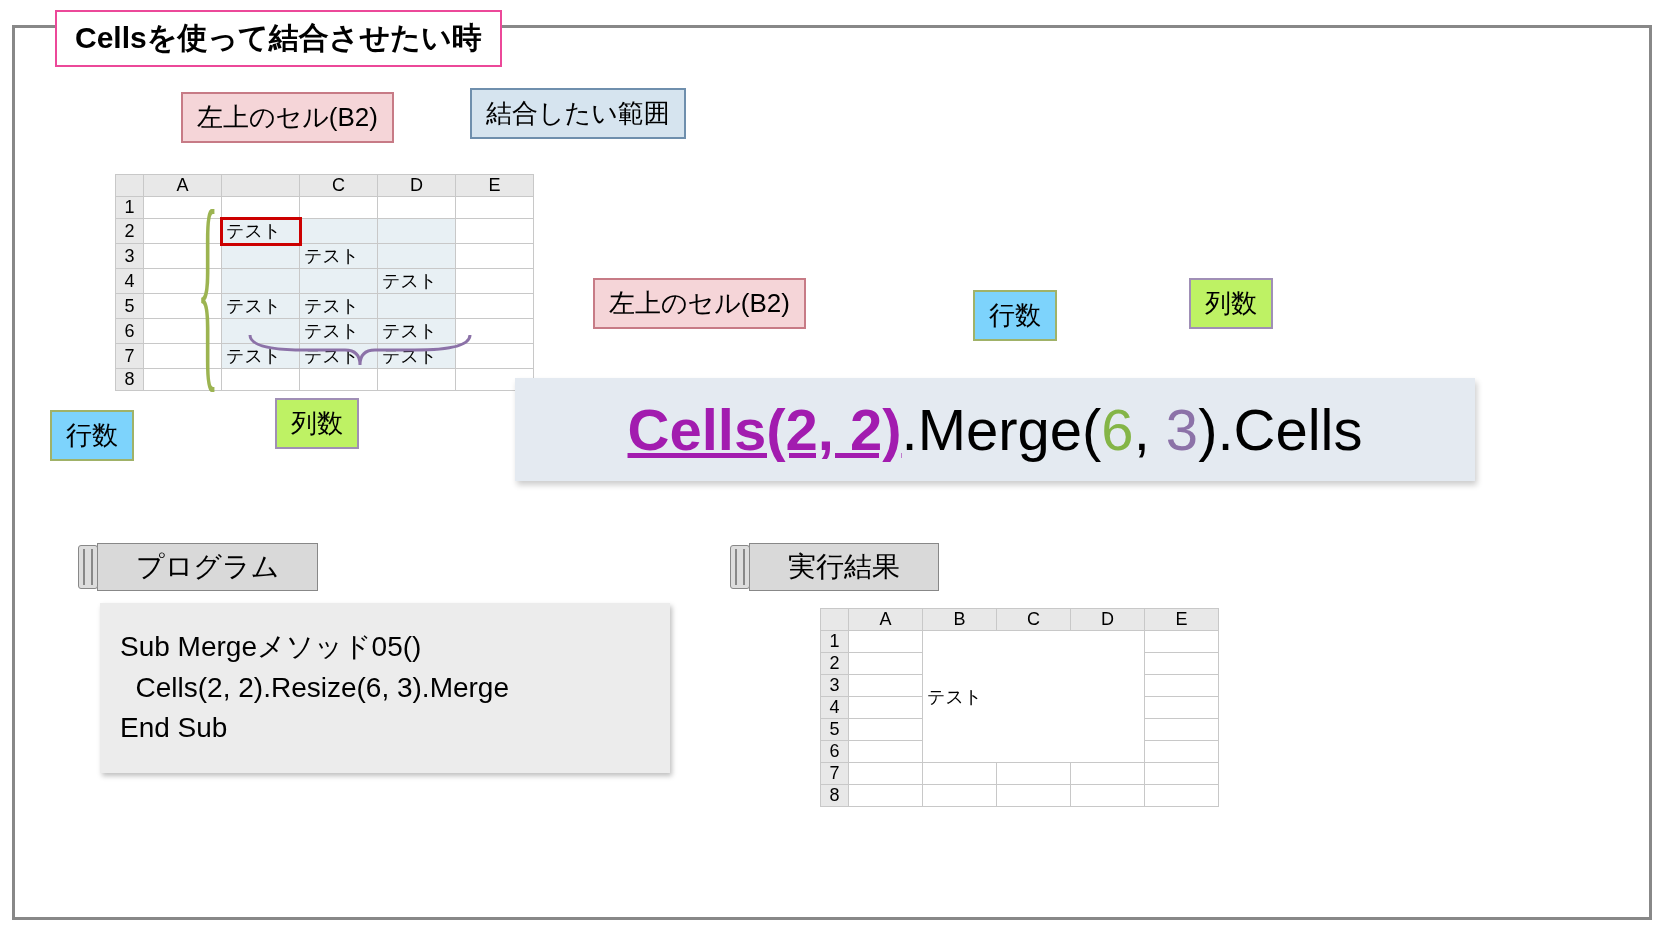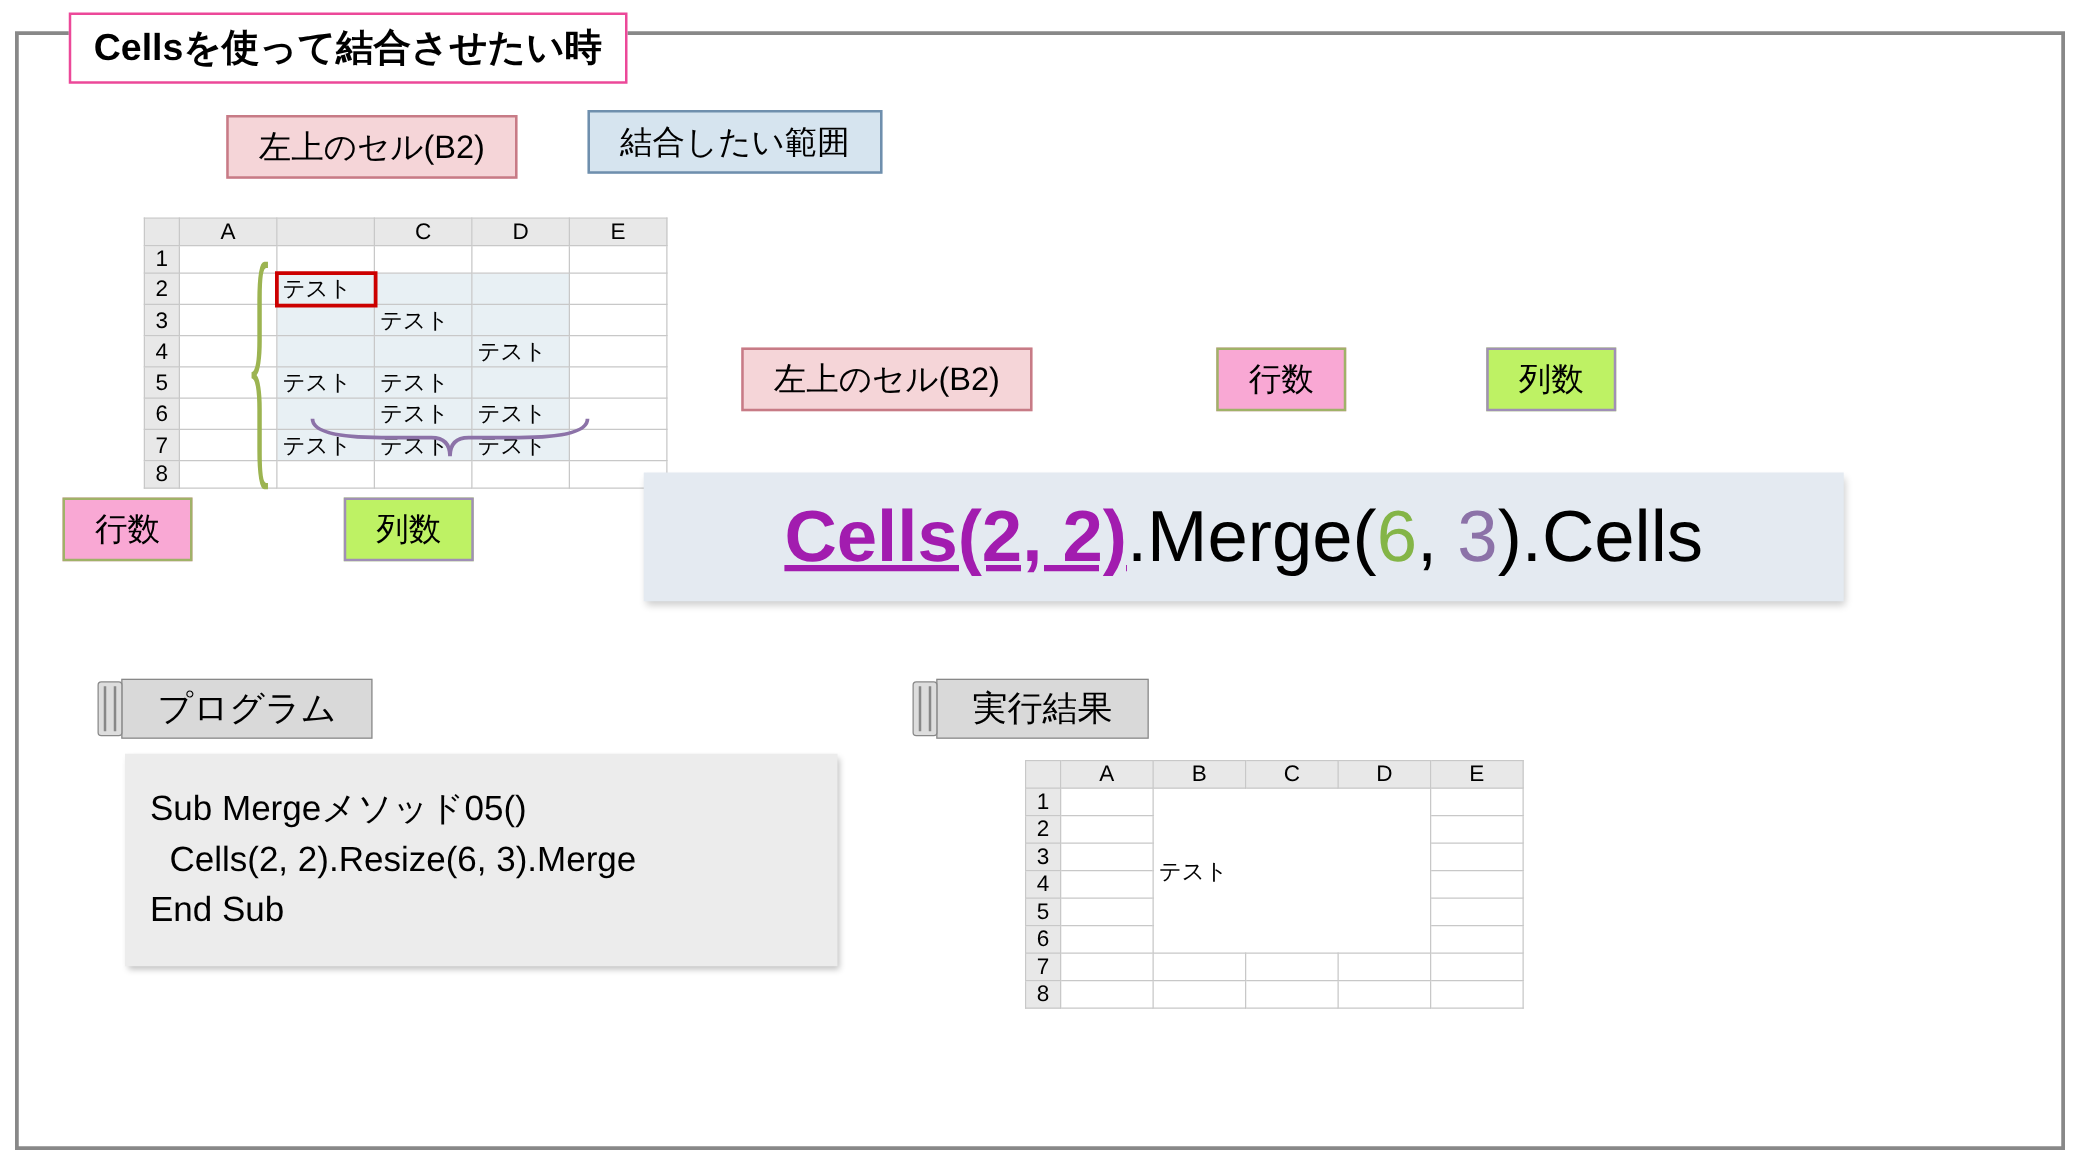--- a/index.html
+++ b/index.html
@@ -1,40 +1,40 @@
 <!DOCTYPE html>
 <html><head>
 <meta charset="utf-8">
 <style>
   *{box-sizing:border-box;}
   body{margin:0;padding:0;width:1664px;height:932px;background:#fff;font-family:"Meiryo","Hiragino Sans",sans-serif;color:#000;}
   .frame{position:absolute;left:12px;top:25px;width:1640px;height:895px;border:3px solid #888;}
   .title-box{position:absolute;left:40px;top:-18px;background:#fff;border:2px solid #ec4899;padding:6px 18px;font-size:30px;font-weight:bold;}
-  .callout{position:absolute;border:2px solid;padding:6px 24px;font-size:26px;text-align:center;white-space:nowrap;}
+  .callout{position:absolute;border:2px solid;padding:6px 14px;font-size:26px;text-align:center;white-space:nowrap;}
   .pink{background:#f5d5d8;border-color:#c77b86;}
   .blue{background:#d6e4ef;border-color:#6f8fad;}
-  .green{background:#f9a8d4;border-color:#a0b268;}
+  .green{background:#7dd3fc;border-color:#a0b268;margin-top:12px;}
   .purple{background:#bef264;border-color:#a08fb6;}
   .tail{position:absolute;width:0;height:0;}
   .sheet{position:absolute;border-collapse:collapse;font-size:18px;}
   .sheet td,.sheet th{border:1px solid #c8c8c8;background:#fff;height:22px;padding:0 4px;text-align:left;vertical-align:middle;}
   .sheet th{background:#e8e8e8;font-weight:normal;text-align:center;}
   .rowhdr{background:#e8e8e8 !important;text-align:center !important;width:28px;}
   .corner{background:#e8e8e8 !important;width:28px;}
   .selrange{background:#e8f0f4 !important;}
   .redbox{outline:3px solid #c00;outline-offset:-1px;}
   .brace-v{position:absolute;font-size:220px;color:#9cb451;font-family:"Times New Roman",serif;line-height:1;transform:scaleX(0.2);}
   .formula{position:absolute;left:500px;top:350px;width:960px;padding:18px 20px;background:#e4eaf1;font-size:58px;font-weight:500;text-align:center;box-shadow:2px 4px 6px rgba(0,0,0,.2);}
   .f-red{color:#a21caf;font-weight:bold;text-decoration:underline;}
   .f-green{color:#84b547;}
   .f-purple{color:#8c72a8;}
   .panel-hdr{position:absolute;display:flex;align-items:center;}
   .scroll-end{width:20px;height:44px;background:#ddd;border:1px solid #888;border-radius:3px;position:relative;}
   .scroll-end::before{content:"";position:absolute;left:4px;right:4px;top:3px;bottom:3px;border-left:2px solid #888;border-right:2px solid #888;}
-  .panel-title{background:#d9d9d9;border:1px solid #888;padding:4px 28px;font-size:28px;margin-left:-1px;}
+  .panel-title{background:#d9d9d9;border:1px solid #888;padding:4px 38px;font-size:28px;margin-left:-1px;}
   .codebox{position:absolute;left:85px;top:575px;width:570px;height:170px;background:#ececec;box-shadow:2px 3px 5px rgba(0,0,0,.25);padding:24px 20px;font-size:28px;font-family:"Meiryo",sans-serif;line-height:1.45;}
   svg.tail{position:absolute;overflow:visible;}
 </style>
 </head>
 <body>
 
 <div class="frame">
   <div class="title-box">Cellsを使って結合させたい時</div>
 
   <div class="callout pink" style="left:166px;top:64px;">左上のセル(B2)</div>

